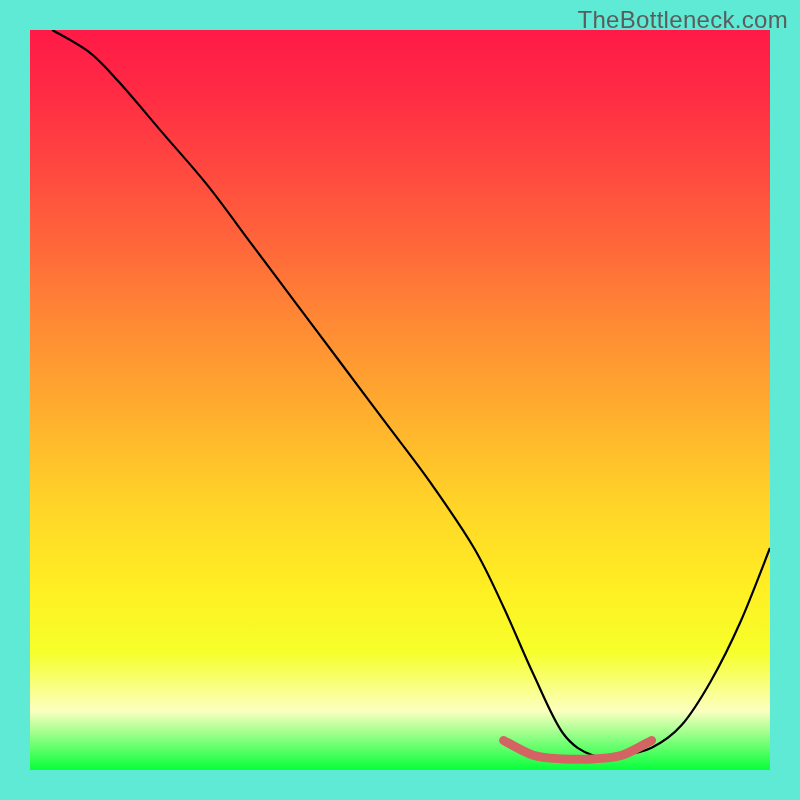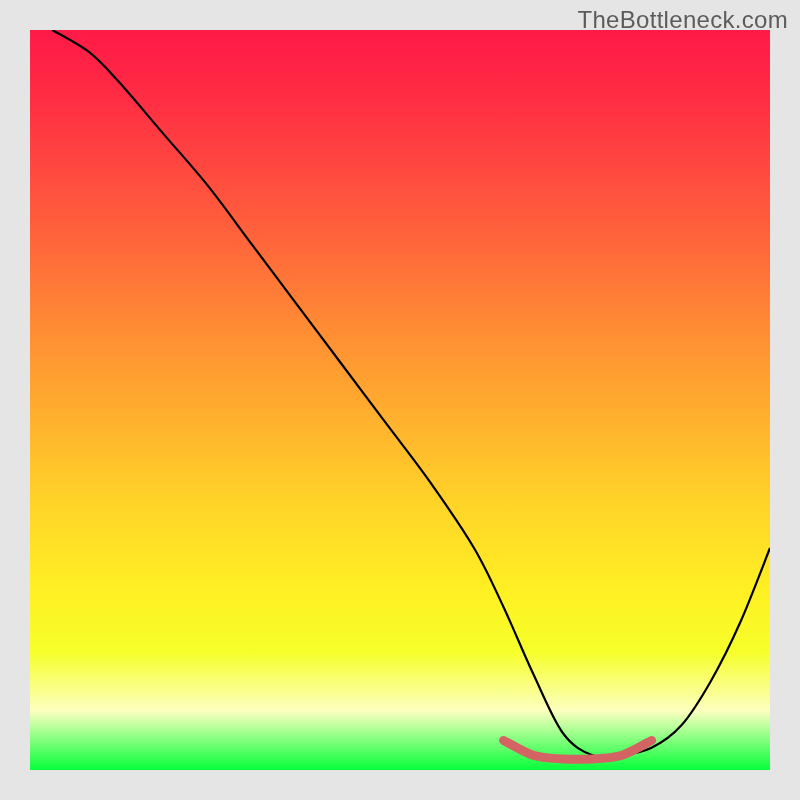--- a/index.html
+++ b/index.html
@@ -8,21 +8,21 @@
     width: 800px;
     height: 800px;
     background: #000;
     overflow: hidden;
     font-family: Arial, Helvetica, sans-serif;
   }
   .frame {
     position: relative;
     width: 800px;
     height: 800px;
-    background: #e5e5e5;
+    background: #5eead4;
   }
   .watermark {
     position: absolute;
     top: 6px;
     right: 12px;
     color: #5c5c5c;
     font-size: 24px;
     font-weight: 500;
     letter-spacing: 0.3px;
     z-index: 3;

